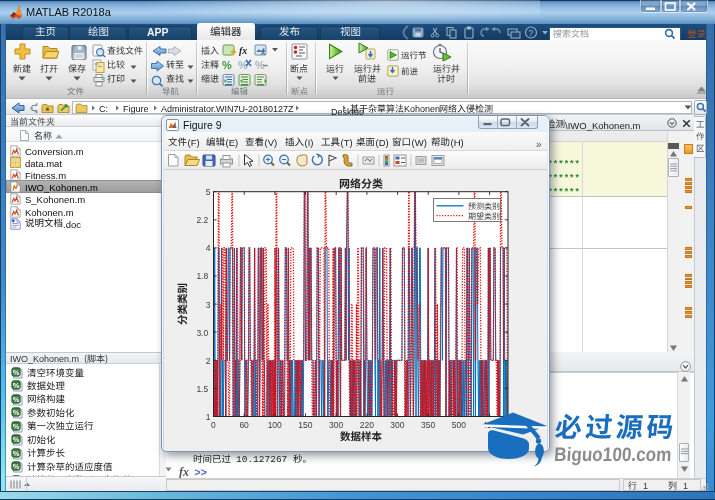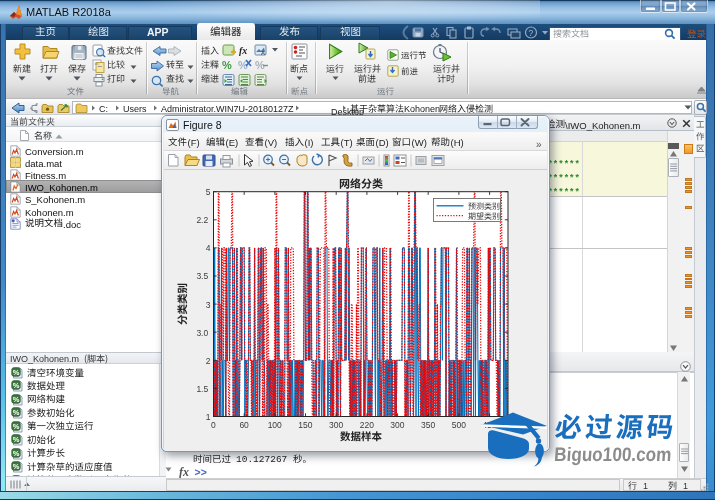--- a/index.html
+++ b/index.html
@@ -433,21 +433,21 @@
 <svg class="a" style="left:75px;top:102.5px" width="13" height="10" viewBox="0 0 13 10">
 <path d="M1 2.5 L1 9.5 L12 9.5 L12 2.5 L7 2.5 L5.8 1 L2 1 L1 2.5 Z" fill="#f0c860" stroke="#a8862a" stroke-width="0.8"></path>
     </svg>
 <svg class="a" style="left:91px;top:104.5px" width="5" height="6" viewBox="0 0 5 6">
       <path d="M1 0.5 L4 3 L1 5.5 Z" fill="#6a7076"></path>
     </svg>
 <div class="a" style="left:99px;top:103.5px;font:normal 9px 'Liberation Sans',sans-serif;color:#222;white-space:nowrap;">C:</div>
 <svg class="a" style="left:115px;top:104.5px" width="5" height="6" viewBox="0 0 5 6">
       <path d="M1 0.5 L4 3 L1 5.5 Z" fill="#6a7076"></path>
     </svg>
-<div class="a" style="left:123px;top:103.5px;font:normal 9px 'Liberation Sans',sans-serif;color:#222;white-space:nowrap;">Users</div>
+<div class="a" style="left:123px;top:103.5px;font:normal 9px 'Liberation Sans',sans-serif;color:#222;white-space:nowrap;">Figure</div>
 <svg class="a" style="left:153px;top:104.5px" width="5" height="6" viewBox="0 0 5 6">
       <path d="M1 0.5 L4 3 L1 5.5 Z" fill="#6a7076"></path>
     </svg>
 <div class="a" style="left:161px;top:103.5px;font:normal 9px 'Liberation Sans',sans-serif;color:#222;white-space:nowrap;">Administrator.WIN7U-20180127Z</div>
 <svg class="a" style="left:295px;top:104.5px" width="5" height="6" viewBox="0 0 5 6">
       <path d="M1 0.5 L4 3 L1 5.5 Z" fill="#6a7076"></path>
     </svg>
 <div class="a" style="left:303px;top:107px;font:normal 9px 'Liberation Sans',sans-serif;color:#222;white-space:nowrap;padding-left:28px;">Desktop</div>
 <svg class="a" style="left:342px;top:104.5px" width="5" height="6" viewBox="0 0 5 6">
       <path d="M1 0.5 L4 3 L1 5.5 Z" fill="#6a7076"></path>
@@ -857,21 +857,21 @@
         <rect x="-0.5" y="6.5" width="2" height="2"></rect>
       </g>
     </svg>
 <div class="a" style="left:161px;top:115px;width:389px;height:337px;background:linear-gradient(180deg,#e9f2fa,#cfdff0 30%,#c2d4e8);border:1px solid #8094ac;border-radius:6px 6px 5px 5px;box-shadow:3px 4px 9px rgba(30,40,60,.45);"></div>
 <div class="a" style="left:162px;top:116px;width:387px;height:335px;border:1px solid rgba(255,255,255,.8);border-radius:5px;"></div>
 <svg class="a" style="left:166px;top:118.5px" width="13" height="12" viewBox="0 0 13 12">
 <rect x="0.5" y="0.5" width="12" height="11" rx="1.5" fill="#fff" stroke="#8a94a0" stroke-width="1"></rect>
 <polygon points="2.5,9 5,4 7,6.5 9.5,2.5 10.5,9" fill="#e06a1a"></polygon>
 <polygon points="6.5,9 8.2,5.5 10.5,9" fill="#3a66b0"></polygon>
     </svg>
-<div class="a" style="left:183px;top:119px;font:normal 10.5px 'Liberation Sans',sans-serif;color:#111;white-space:nowrap;">Figure 8</div>
+<div class="a" style="left:183px;top:119px;font:normal 10.5px 'Liberation Sans',sans-serif;color:#111;white-space:nowrap;">Figure 9</div>
 <div class="a" style="left:478px;top:116px;width:60px;height:13px;background:linear-gradient(180deg,#fdfefe,#e3ecf5 48%,#ccd9e8 52%,#dde7f2);border:1px solid #8fa0b5;border-top:none;border-radius:0 0 3px 3px;"></div>
 <div class="a" style="left:497px;top:116px;width:1px;height:12.5px;background:#9fb0c2;"></div>
 <div class="a" style="left:516px;top:116px;width:1px;height:12.5px;background:#9fb0c2;"></div>
 <svg class="a" style="left:478px;top:116px" width="60" height="13" viewBox="0 0 60 13">
 <rect x="5.5" y="7" width="8" height="2.2" fill="#5a6572"></rect>
 <rect x="23" y="3" width="8.5" height="6.5" rx="1.8" fill="none" stroke="#5a6572" stroke-width="1.5"></rect>
 <path d="M43.5 3 L50.5 9.5 M50.5 3 L43.5 9.5" stroke="#5a6572" stroke-width="1.9" stroke-linecap="round"></path>
     </svg>
 <div class="a" style="left:164px;top:131.5px;width:383px;height:19px;background:linear-gradient(180deg,#fafafa,#eeeeee);border-bottom:1px solid #d8d8d8;border-radius:2px 2px 0 0;"></div>
 <svg style="position:absolute;left:168px;top:136.5px;overflow:visible" width="19.0" height="10.1">
@@ -1046,21 +1046,21 @@
 <div class="a" style="left:359.685px;top:419.5px;font:normal 8.5px 'Liberation Sans',sans-serif;color:#3c3c3c;white-space:nowrap;">220</div>
 <div class="a" style="left:390.363px;top:419.5px;font:normal 8.5px 'Liberation Sans',sans-serif;color:#3c3c3c;white-space:nowrap;">300</div>
 <div class="a" style="left:421.04px;top:419.5px;font:normal 8.5px 'Liberation Sans',sans-serif;color:#3c3c3c;white-space:nowrap;">350</div>
 <div class="a" style="left:451.717px;top:419.5px;font:normal 8.5px 'Liberation Sans',sans-serif;color:#3c3c3c;white-space:nowrap;">500</div>
 <div class="a" style="left:482.394px;top:419.5px;font:normal 8.5px 'Liberation Sans',sans-serif;color:#3c3c3c;white-space:nowrap;">450</div>
 <div class="a" style="left:205.8px;top:411.9px;font:normal 8.5px 'Liberation Sans',sans-serif;color:#3c3c3c;white-space:nowrap;">1</div>
 <div class="a" style="left:196.4px;top:383.8px;font:normal 8.5px 'Liberation Sans',sans-serif;color:#3c3c3c;white-space:nowrap;">1.5</div>
 <div class="a" style="left:205.8px;top:355.7px;font:normal 8.5px 'Liberation Sans',sans-serif;color:#3c3c3c;white-space:nowrap;">2</div>
 <div class="a" style="left:196.4px;top:327.6px;font:normal 8.5px 'Liberation Sans',sans-serif;color:#3c3c3c;white-space:nowrap;">3.0</div>
 <div class="a" style="left:205.8px;top:299.5px;font:normal 8.5px 'Liberation Sans',sans-serif;color:#3c3c3c;white-space:nowrap;">3</div>
-<div class="a" style="left:196.4px;top:271.4px;font:normal 8.5px 'Liberation Sans',sans-serif;color:#3c3c3c;white-space:nowrap;">3.5</div>
+<div class="a" style="left:196.4px;top:271.4px;font:normal 8.5px 'Liberation Sans',sans-serif;color:#3c3c3c;white-space:nowrap;">1.8</div>
 <div class="a" style="left:205.8px;top:243.3px;font:normal 8.5px 'Liberation Sans',sans-serif;color:#3c3c3c;white-space:nowrap;">4</div>
 <div class="a" style="left:196.4px;top:215.2px;font:normal 8.5px 'Liberation Sans',sans-serif;color:#3c3c3c;white-space:nowrap;">2.2</div>
 <div class="a" style="left:205.8px;top:187.1px;font:normal 8.5px 'Liberation Sans',sans-serif;color:#3c3c3c;white-space:nowrap;">5</div>
 <svg style="position:absolute;left:338.75px;top:178px;overflow:visible" width="44.0" height="11.7">
       <g fill="#222" transform="scale(0.011)">
         <use href="#g121b" x="0"></use>
         <use href="#g122b" x="1000"></use>
         <use href="#g123b" x="2000"></use>
         <use href="#g124b" x="3000"></use>
       </g>

